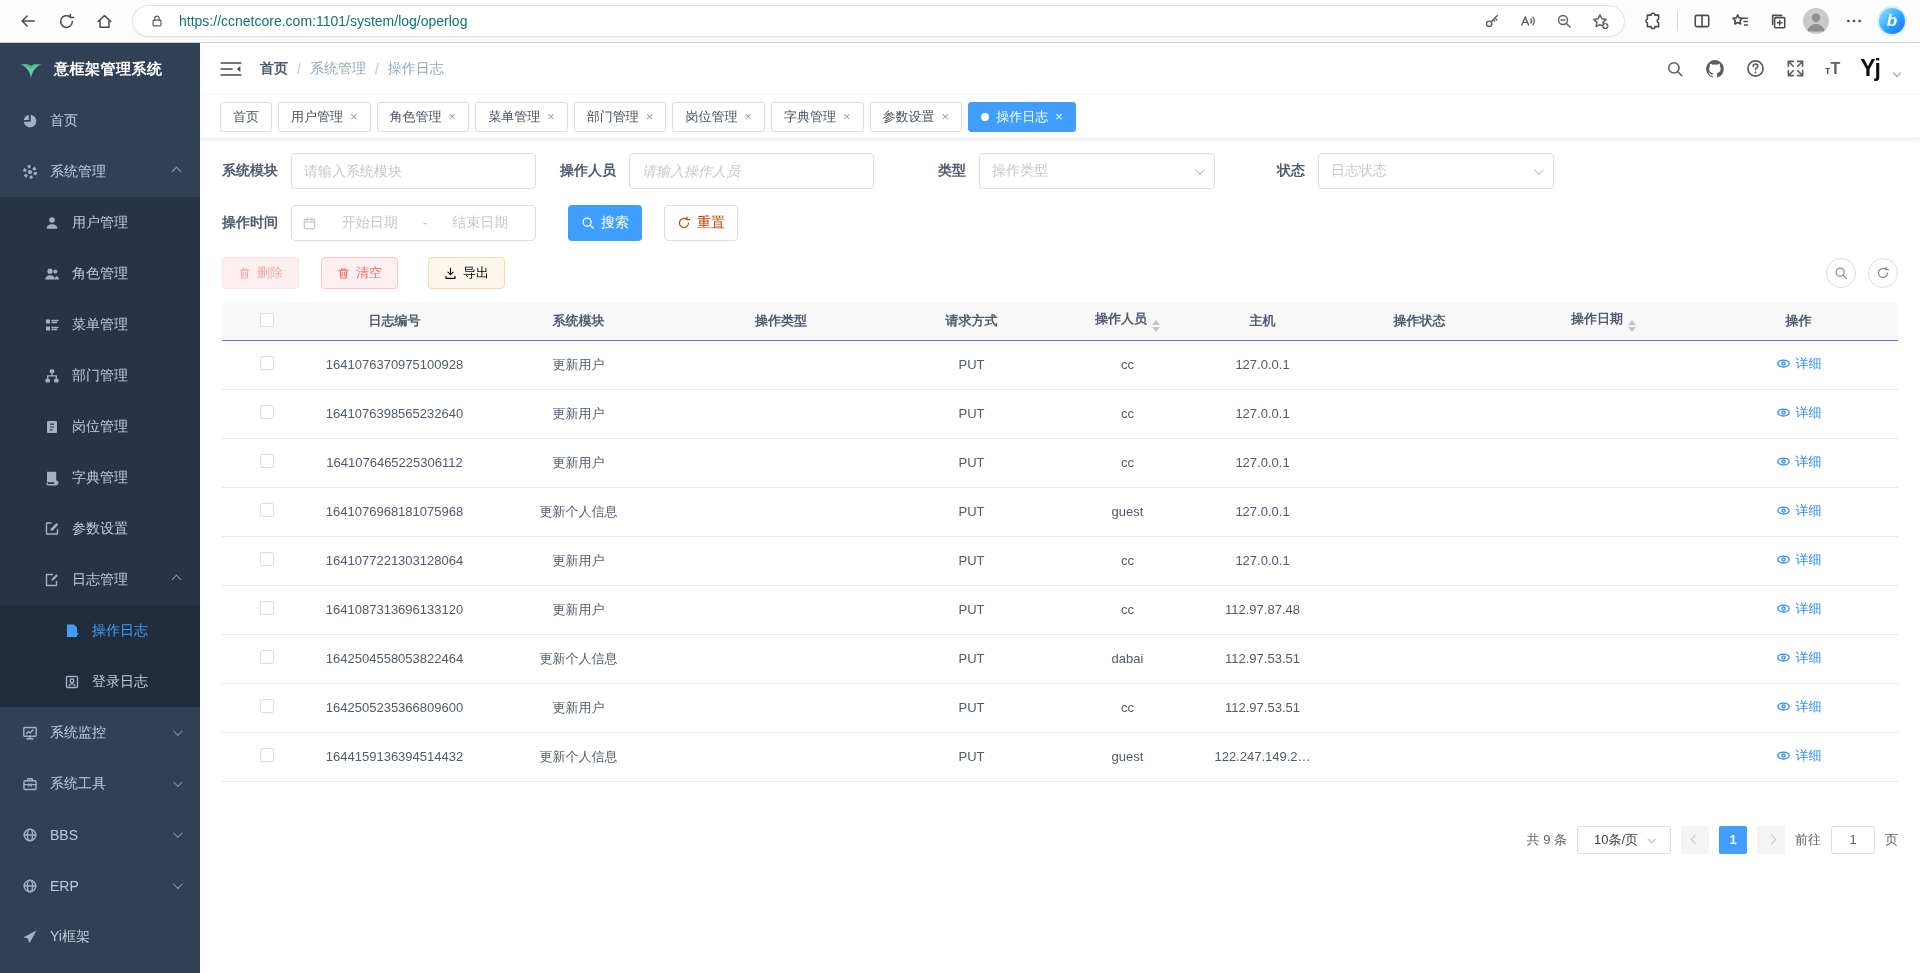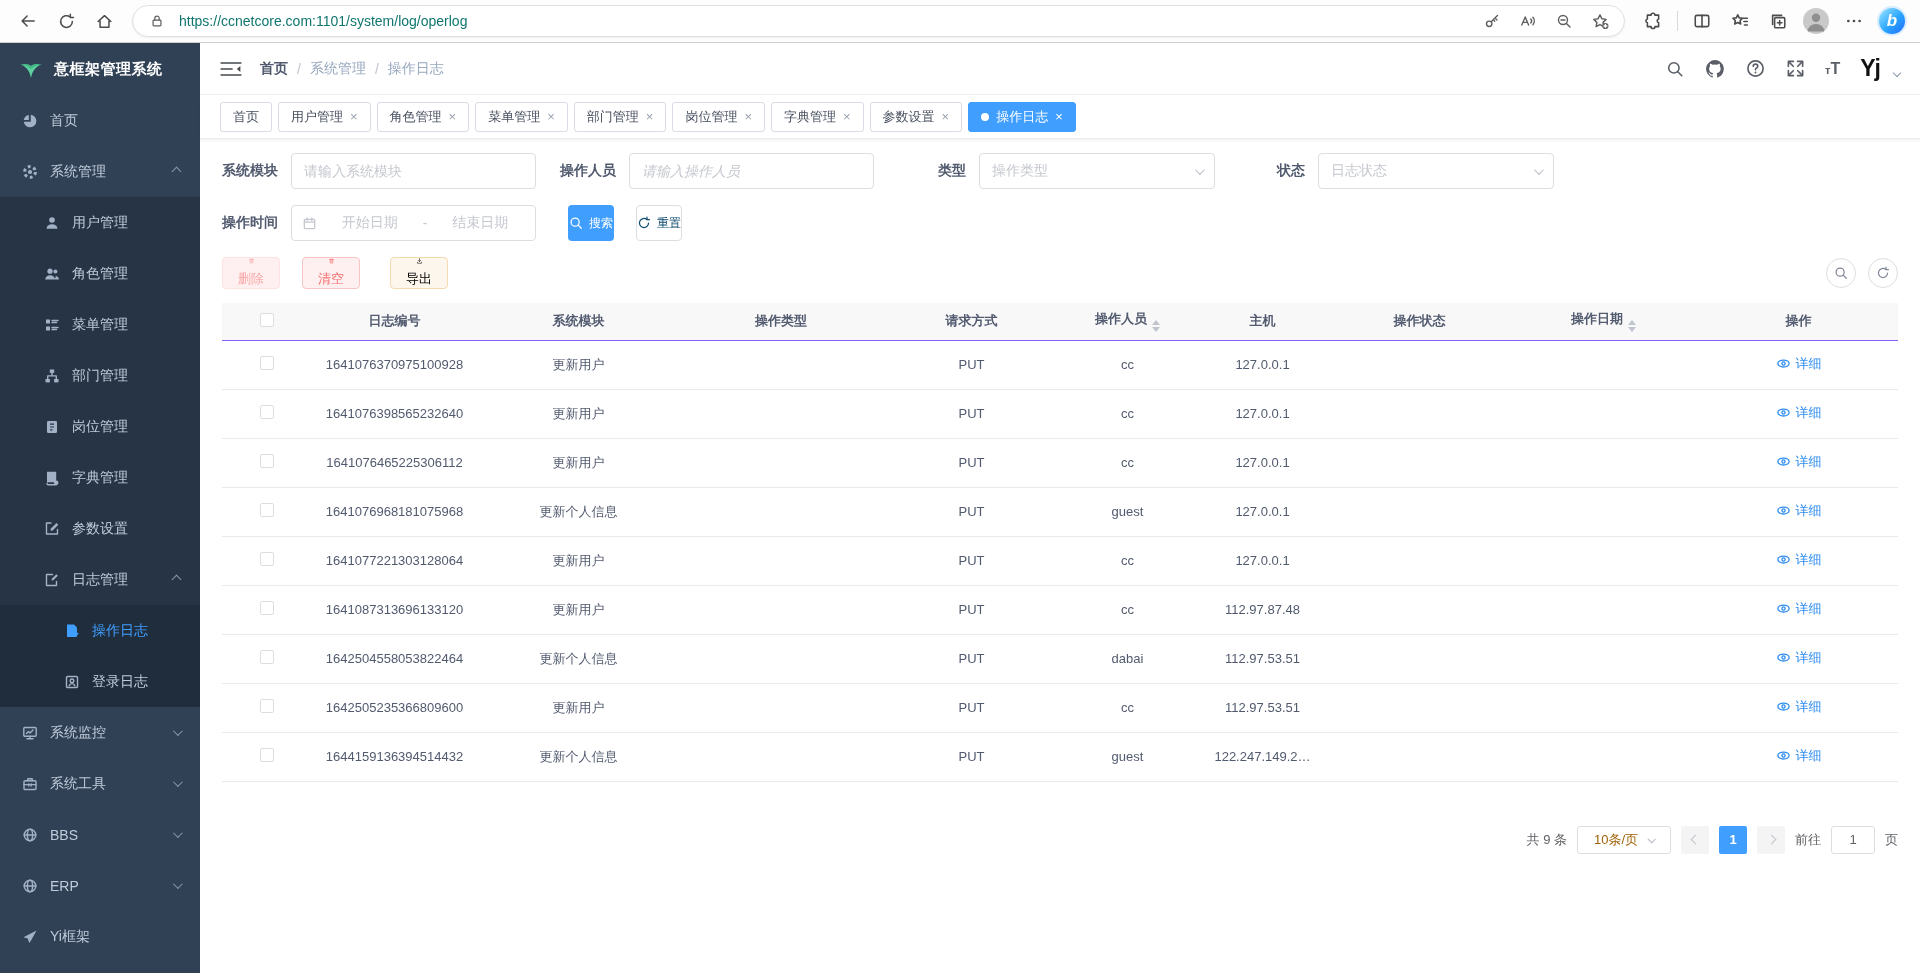--- a/index.html
+++ b/index.html
@@ -78,28 +78,28 @@
     font-size:14px; color:#515a6e; font-family:inherit; outline:none; }
   .tinput::placeholder { color:#c5c8ce; }
   .selbox { width:236px; height:36px; border:1px solid #dcdee2; border-radius:4px; padding:0 12px;
     display:flex; align-items:center; color:#c5c8ce; font-size:14px; cursor:pointer; }
   .selbox .chev2 { margin-left:auto; width:7px; height:7px; border-right:1.4px solid #b5b9c2;
     border-bottom:1.4px solid #b5b9c2; transform:rotate(45deg) translateY(-2px); }
   .g1 { margin-right:24px; } .g2 { margin-right:64px;font-style:italic; } .g3 { margin-right:62px; }
   .daterange { width:245px; height:36px; border:1px solid #dcdee2; border-radius:4px;
     display:flex; align-items:center; padding:0 10px; gap:8px; color:#c5c8ce; font-size:14px; cursor:pointer; }
   .daterange .dph { flex:1; text-align:center; }
-  .btn { height:36px; border-radius:4px; font-size:12px; display:inline-flex; align-items:center;
-    gap:6px; padding:0 0; cursor:pointer; border:1px solid transparent; font-family:inherit; }
+  .btn { height:36px; border-radius:4px; font-size:14px; display:inline-flex; align-items:center;
+    gap:6px; padding:0 12px; cursor:pointer; border:1px solid transparent; font-family:inherit; }
   .btn-search { background:#409eff; color:#fff; margin-left:32px; }
-  .btn-reset { background:#fff; color:#0c4a6e; border-color:#dcdee2; margin-left:22px; }
+  .btn-reset { background:#fff; color:#c2410c; border-color:#dcdee2; margin-left:22px; }
 
   
   .toolrow { display:flex; align-items:center; margin-bottom:14px; }
-  .btn-sm { height:32px; font-size:13px; padding:0 15px;flex-direction:column; }
+  .btn-sm { height:32px; font-size:13px; padding:0 15px; }
   .btn-del { background:#fef0f0; color:#f9a7a7; border-color:#fde2e2; margin-right:22px; cursor:not-allowed; }
   .btn-clear { background:#fef0f0; color:#f56c6c; border-color:#fbc4c4; margin-right:30px; }
   .btn-export { background:#fdf6ec; color:#000000; border-color:#f5dab1; }
   .circ { width:30px; height:30px; border-radius:50%; border:1px solid #dcdee2; background:#fff;
     display:flex; align-items:center; justify-content:center; color:#808695; cursor:pointer; }
   .toolrow .right { margin-left:auto; display:flex; gap:12px; }
 
   
   table { width:100%; border-collapse:collapse; table-layout:fixed; }
   thead th { background:#f8f8f9; height:37px; font-size:13px; color:#515a6e; font-weight:bold;
@@ -112,21 +112,21 @@
   .sort { display:inline-flex; flex-direction:column; margin-left:5px; vertical-align:-2px; }
   .sort i { width:0; height:0; border:4px solid transparent; display:block; }
   .sort .a { border-bottom:5px solid #c0c4cc; border-top:none; margin-bottom:2px; }
   .sort .b { border-top:5px solid #c0c4cc; border-bottom:none; }
   .detail { color:#2d8cf0; display:inline-flex; align-items:center; gap:5px; cursor:pointer; text-decoration:none; }
 
   
   .pager { display:flex; align-items:center; justify-content:flex-end; gap:10px; margin-top:44px;
     font-size:13px; color:#606266; }
   .psize { width:94px; height:28px; border:1px solid #dcdee2; border-radius:3px; display:flex;
-    align-items:center; justify-content:center; gap:10px; color:#a16207; cursor:pointer; }
+    align-items:center; justify-content:center; gap:10px; color:#404040; cursor:pointer; }
   .psize .chev2 { width:6px; height:6px; border-right:1.3px solid #b5b9c2; border-bottom:1.3px solid #b5b9c2;
     transform:rotate(45deg) translateY(-1px); }
   .pbtn { width:28px; height:28px; border-radius:2px; background:#f4f4f5; display:flex;
     align-items:center; justify-content:center; cursor:pointer; border:none; }
   .pbtn .ch { width:7px; height:7px; border-right:1.6px solid #c0c4cc; border-bottom:1.6px solid #c0c4cc; }
   .pbtn .ch.left { transform:rotate(135deg); } .pbtn .ch.right { transform:rotate(-45deg); }
   .pcur { width:28px; height:28px; border-radius:2px; background:#409eff; color:#fff;
     display:flex; align-items:center; justify-content:center; font-weight:bold; cursor:pointer; }
   .goto-input { width:44px; height:28px; border:1px solid #dcdee2; border-radius:3px; text-align:center;
     font-size:13px; color:#606266; outline:none; font-family:inherit; }

